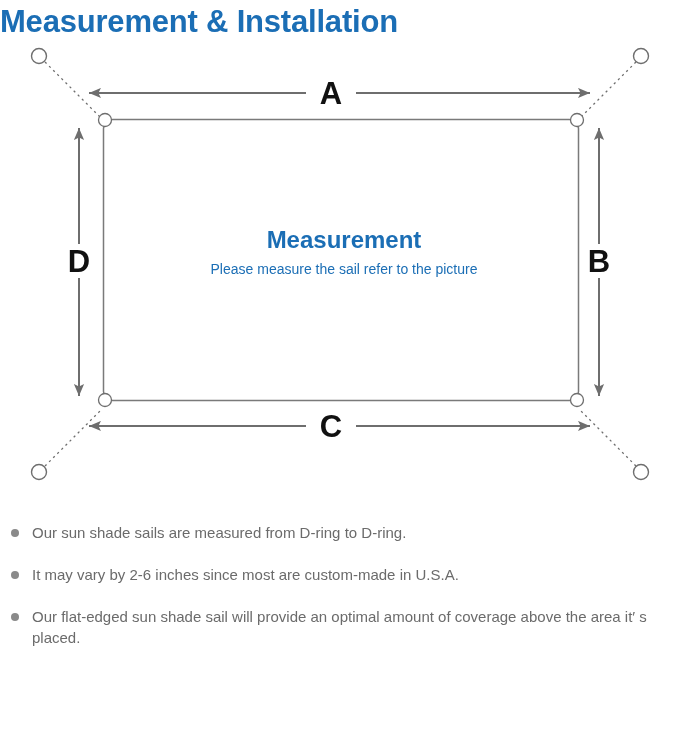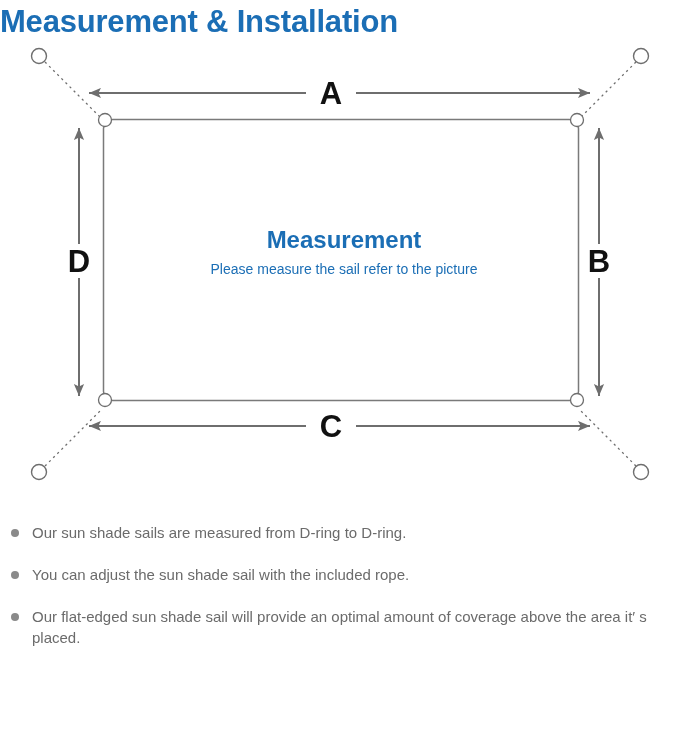--- a/index.html
+++ b/index.html
@@ -168,19 +168,19 @@
   </svg>
 </div>
 
 <ul class="notes">
   <li class="note-item">
     <span class="note-bullet"></span>
     <span class="note-text">Our sun shade sails are measured from D-ring to D-ring.</span>
   </li>
   <li class="note-item">
     <span class="note-bullet"></span>
-    <span class="note-text">You can adjust the sun shade sail with the included rope.</span>
+    <span class="note-text">It may vary by 2-6 inches since most are custom-made in U.S.A.</span>
   </li>
   <li class="note-item">
     <span class="note-bullet"></span>
     <span class="note-text">Our flat-edged sun shade sail will provide an optimal amount of coverage above the area it′ s placed.</span>
   </li>
 </ul>
 
 </body></html>

